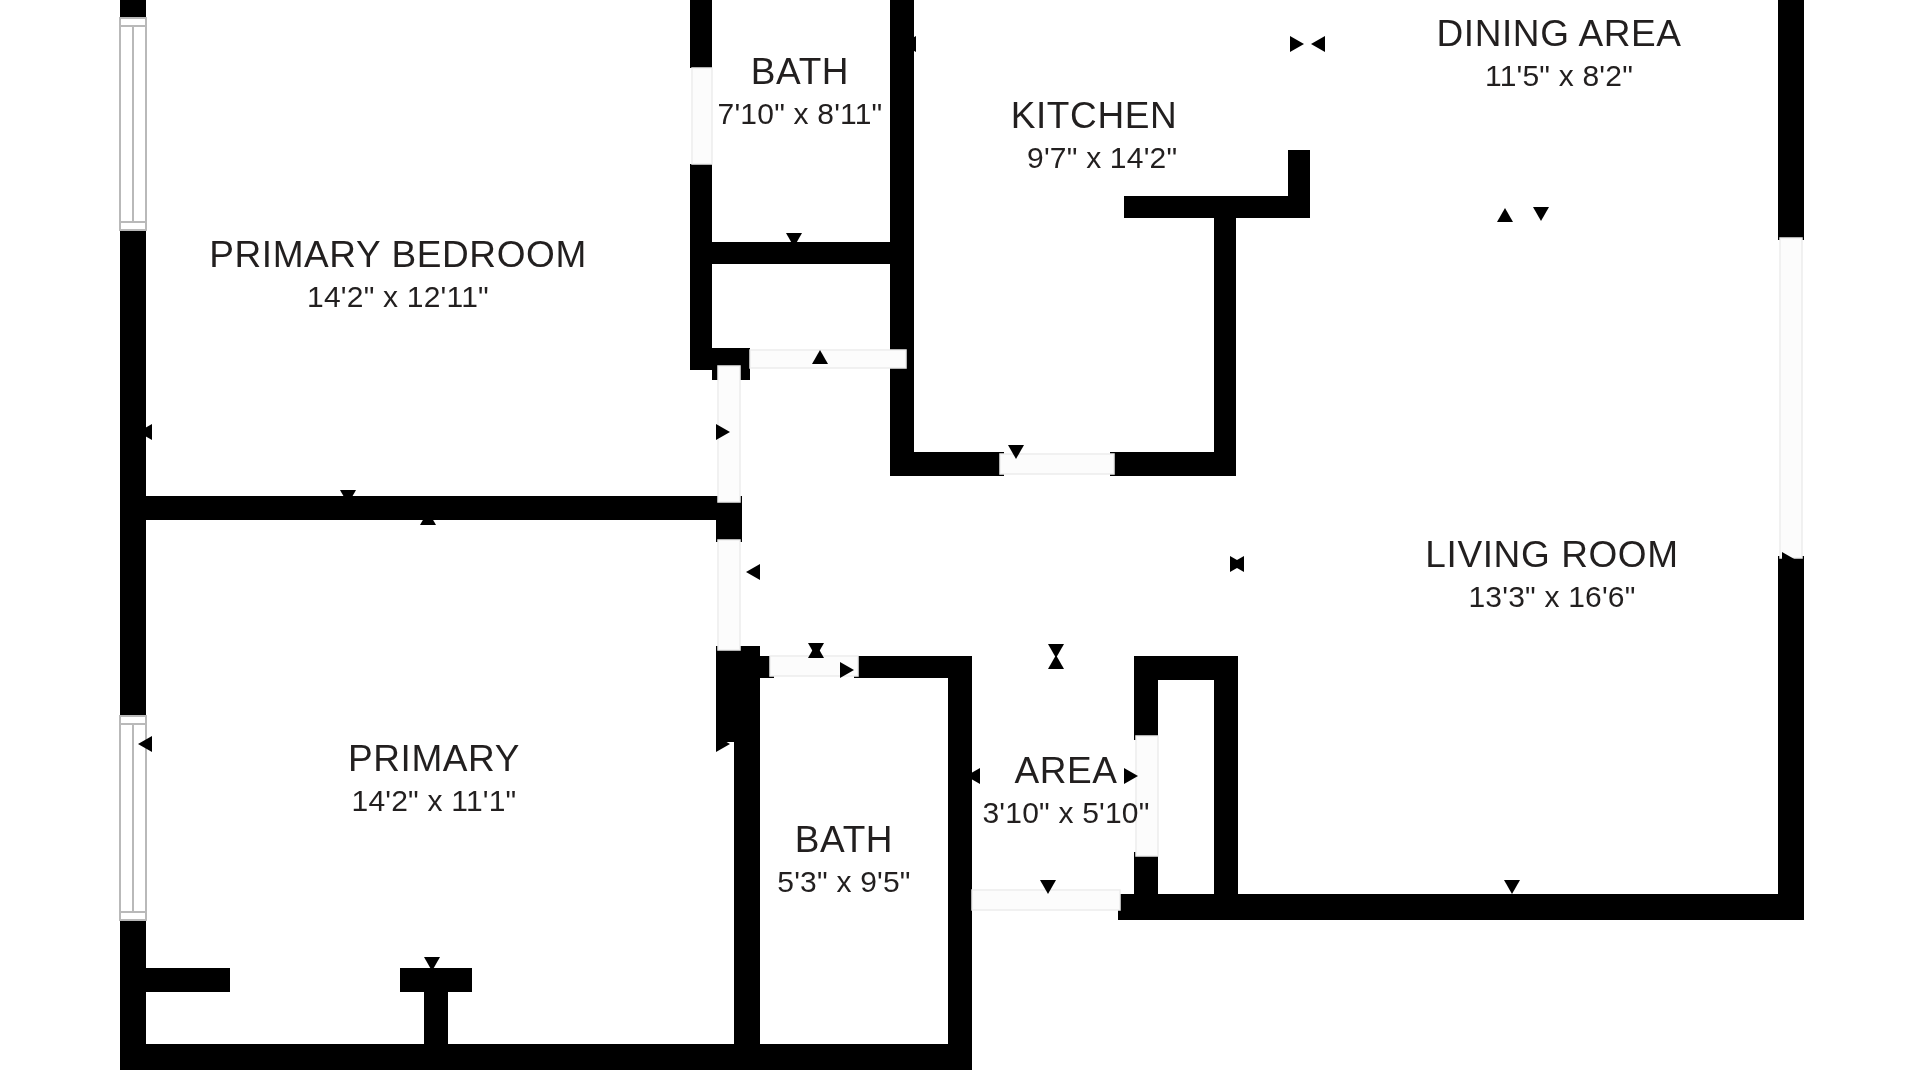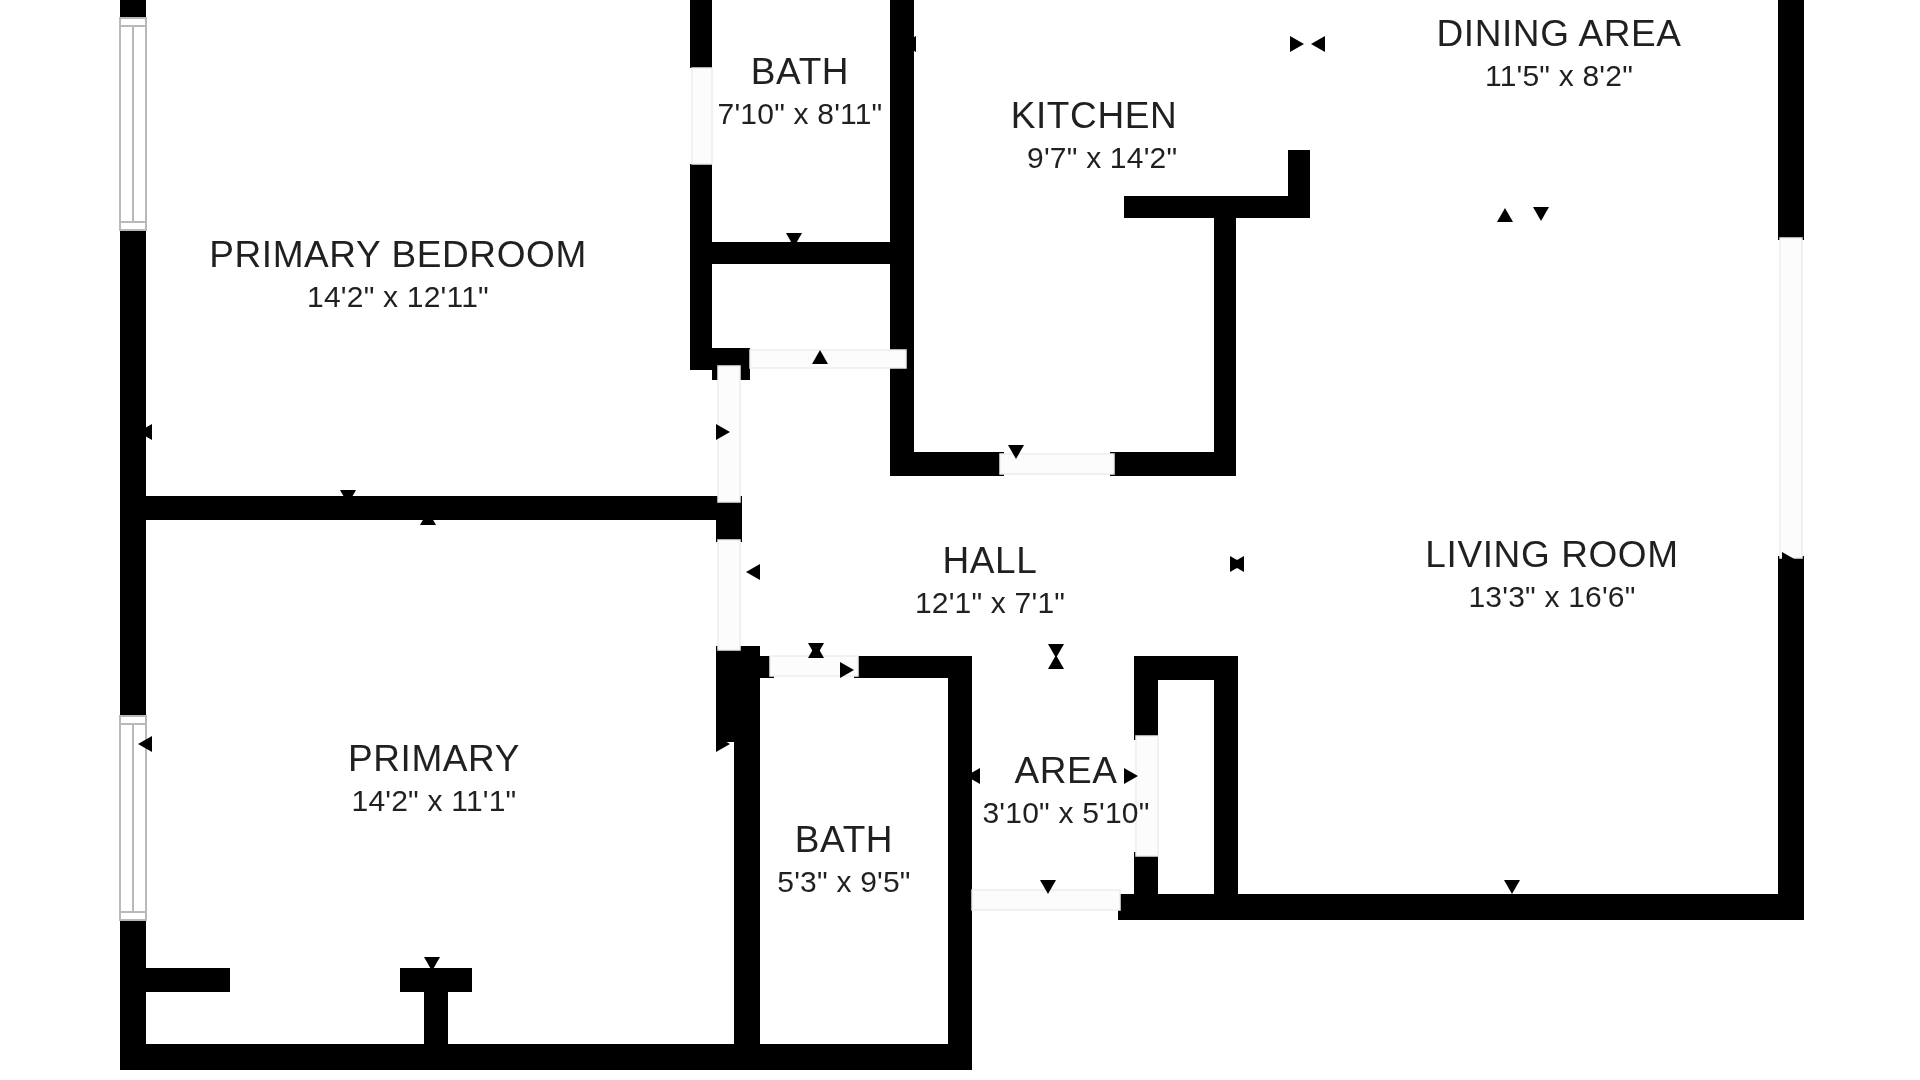--- a/index.html
+++ b/index.html
@@ -201,24 +201,20 @@
   <div class="room-label" style="left:1559px; top:10px;">
     <span class="rname">DINING AREA</span>
     <span class="rdim">11'5" x 8'2"</span>
   </div>
 
   <div class="room-label" style="left:398px; top:231px;">
     <span class="rname">PRIMARY BEDROOM</span>
     <span class="rdim">14'2" x 12'11"</span>
   </div>
 
-  <div class="room-label" style="left:990px; top:537px;">
-    <span class="rname">HALL</span>
-    <span class="rdim">12'1" x 7'1"</span>
-  </div>
 
   <div class="room-label" style="left:1552px; top:519px;margin-top:12px;">
     <span class="rname">LIVING ROOM</span>
     <span class="rdim">13'3" x 16'6"</span>
   </div>
 
   <div class="room-label" style="left:434px; top:735px;">
     <span class="rname">PRIMARY</span>
     <span class="rdim">14'2" x 11'1"</span>
   </div>

